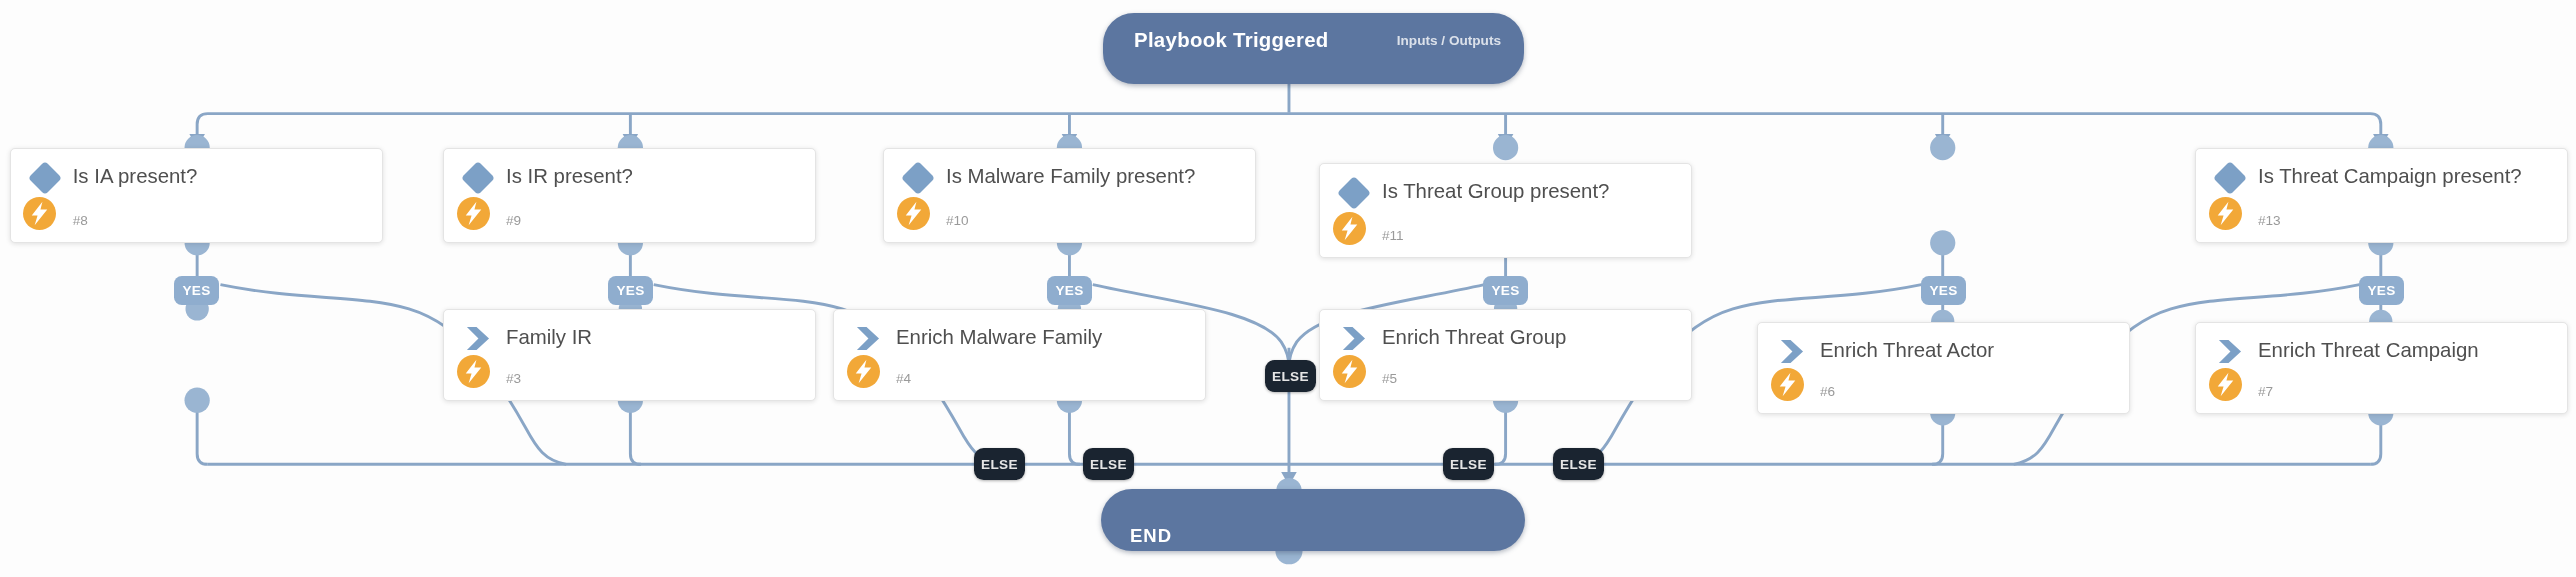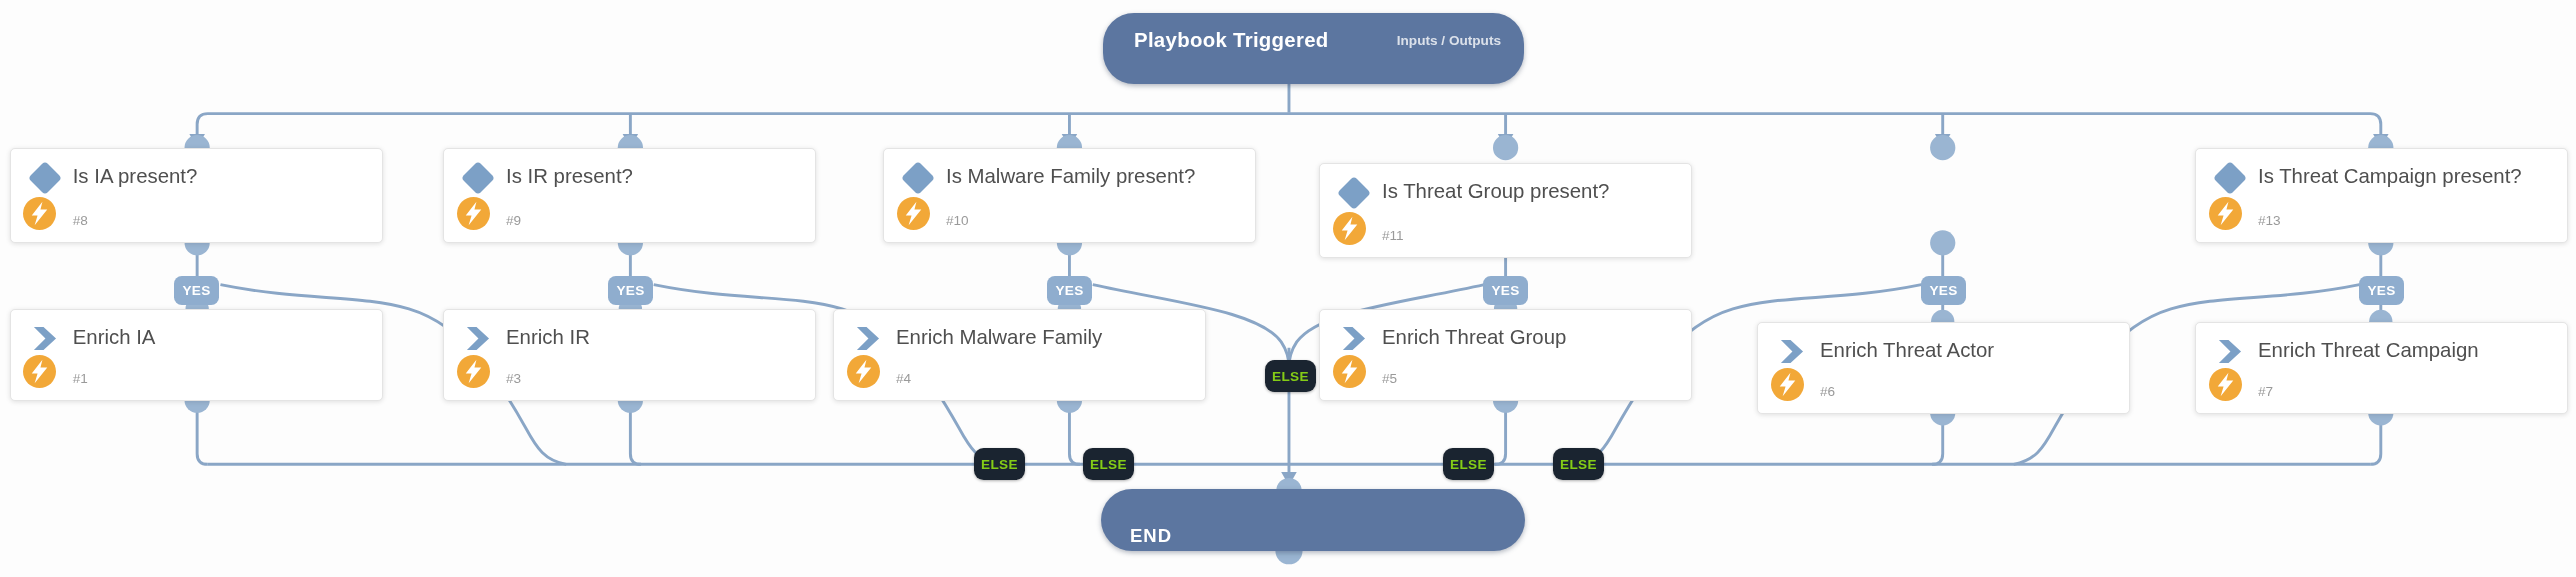--- a/index.html
+++ b/index.html
@@ -24,21 +24,21 @@
   .chev{position:absolute;left:21.4px;top:15.6px;}
   .bolt{position:absolute;left:12.6px;bottom:7.8px;}
 
   .badge-yes{
     position:absolute;z-index:4;width:45px;height:29px;background:#8fadce;border-radius:7.8px;
     color:#fff;font-size:13.6px;font-weight:700;display:flex;align-items:center;justify-content:center;
     letter-spacing:0.3px;
   }
   .badge-else{
     position:absolute;z-index:4;width:51px;height:32px;background:#1a2430;border-radius:9.7px;
-    color:#84cc16;font-size:13.6px;font-weight:700;display:flex;align-items:center;justify-content:center;
+    color:#e5e5e5;font-size:13.6px;font-weight:700;display:flex;align-items:center;justify-content:center;
     letter-spacing:0.4px;box-shadow:0 1px 2.9px rgba(0,0,0,.3);
   }
 </style>
 </head>
 <body>
 
 <div id="canvas">
 
   <svg class="wires" width="2576" height="577" viewBox="0 0 2650 594">
     <g stroke="#8aa6c6" stroke-width="3" fill="none">
@@ -168,36 +168,25 @@
     </div>
     <div class="card" style="left: 2195px; top: 148px; height: 95px;">
       <span class="diamond"></span>
       <span class="card-title">Is Threat Campaign present?</span>
       <span class="bolt"><svg width="33" height="33" viewBox="0 0 34 34">
           <circle cx="17" cy="17" r="17" fill="#f2a838"></circle>
           <path d="M20,5 L9,19 L15,19 L12,29 L25,13 L18,13 Z" fill="#fff"></path>
         </svg></span>
       <span class="card-id">#13</span>
     </div>
-    <div class="card" style="left: 9.7px; top: 309px; height: 92px;">
-      <span class="chev"><svg width="25" height="25" viewBox="0 0 26 26">
-          <polygon points="2,1 12,1 25,13 12,25 2,25 14,13" fill="#7ca0c6"></polygon>
-        </svg></span>
-      <span class="card-title">Enrich IA</span>
-      <span class="bolt"><svg width="33" height="33" viewBox="0 0 34 34">
-          <circle cx="17" cy="17" r="17" fill="#f2a838"></circle>
-          <path d="M20,5 L9,19 L15,19 L12,29 L25,13 L18,13 Z" fill="#fff"></path>
-        </svg></span>
-      <span class="card-id">#1</span>
-    </div>
     <div class="card" style="left: 443px; top: 309px; height: 92px;">
       <span class="chev"><svg width="25" height="25" viewBox="0 0 26 26">
           <polygon points="2,1 12,1 25,13 12,25 2,25 14,13" fill="#7ca0c6"></polygon>
         </svg></span>
-      <span class="card-title">Enrich IR</span>
+      <span class="card-title">Family IR</span>
       <span class="bolt"><svg width="33" height="33" viewBox="0 0 34 34">
           <circle cx="17" cy="17" r="17" fill="#f2a838"></circle>
           <path d="M20,5 L9,19 L15,19 L12,29 L25,13 L18,13 Z" fill="#fff"></path>
         </svg></span>
       <span class="card-id">#3</span>
     </div>
     <div class="card" style="left: 833px; top: 309px; height: 92px;">
       <span class="chev"><svg width="25" height="25" viewBox="0 0 26 26">
           <polygon points="2,1 12,1 25,13 12,25 2,25 14,13" fill="#7ca0c6"></polygon>
         </svg></span>

